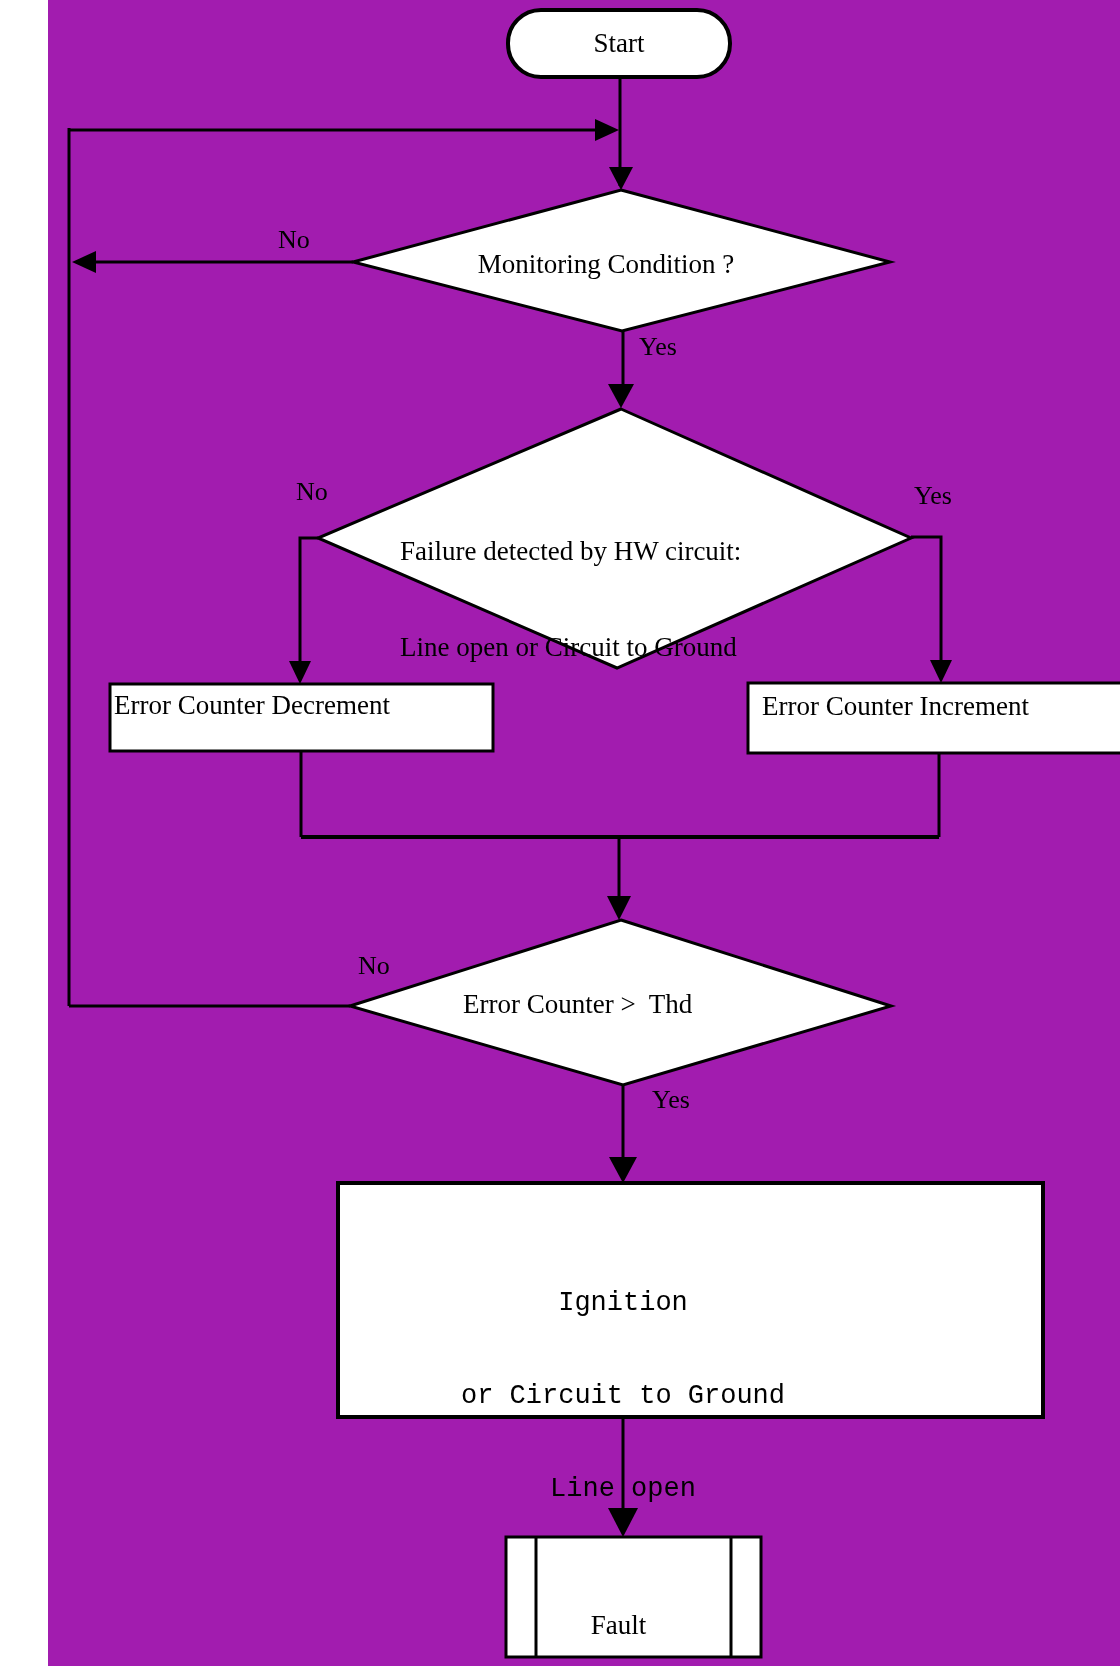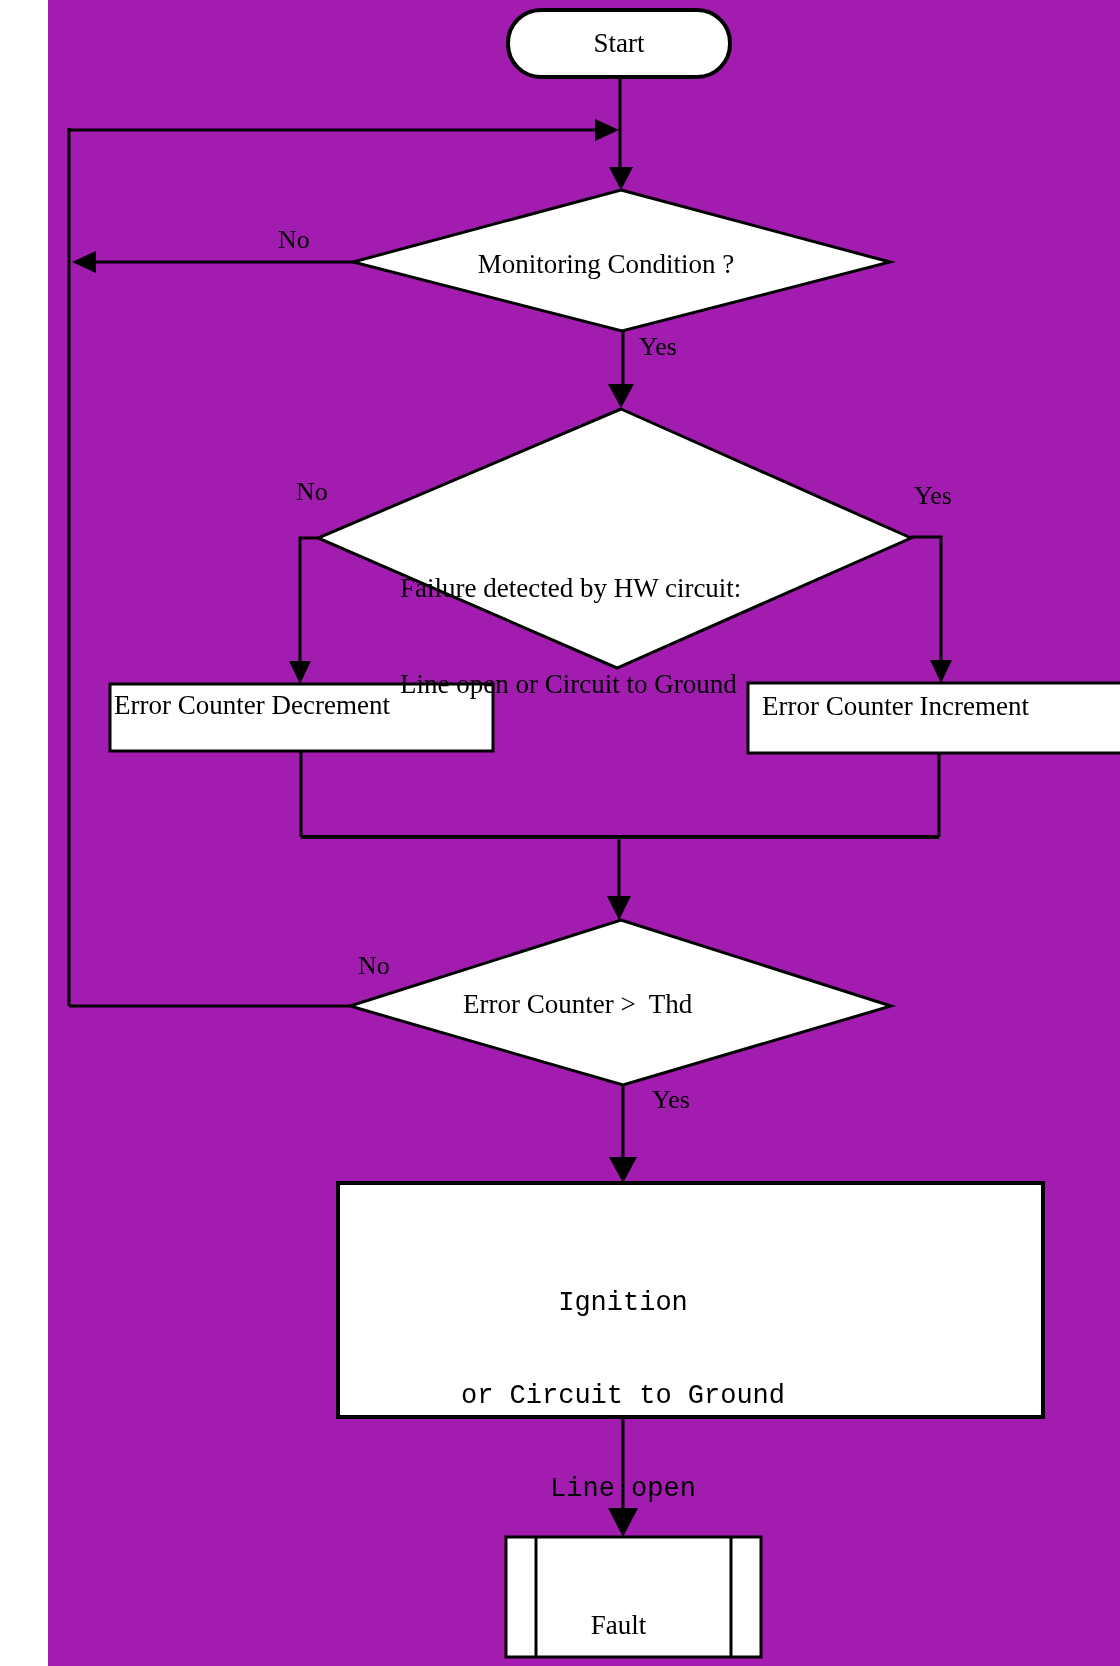--- a/index.html
+++ b/index.html
@@ -99,21 +99,21 @@
   </svg>
 
   <div class="lbl center" style="left:460px; top:10px; width:222px; line-height:67px;">Start</div>
 
   <div class="branch" style="left:230px; top:226px;">No</div>
   <div class="lbl center" style="left:308px; top:248px; width:500px;">Monitoring Condition ?</div>
   <div class="branch" style="left:591px; top:333px;">Yes</div>
 
   <div class="branch" style="left:248px; top:478px;">No</div>
   <div class="branch" style="left:866px; top:482px;">Yes</div>
-  <div class="lbl" style="left:352px; top:508px;">
+  <div class="lbl" style="left:352px; top:471px;">
     <div>Failure detected by HW circuit:</div>
     <div>Line open or Circuit to Ground</div>
   </div>
 
   <div class="lbl" style="left:66px; top:689px; width:376px;">Error Counter Decrement</div>
   <div class="lbl" style="left:714px; top:690px; width:364px;">Error Counter Increment</div>
 
   <div class="branch" style="left:310px; top:952px;">No</div>
   <div class="lbl" style="left:415px; top:988px;">Error Counter &gt;  Thd</div>
   <div class="branch" style="left:604px; top:1086px;">Yes</div>

